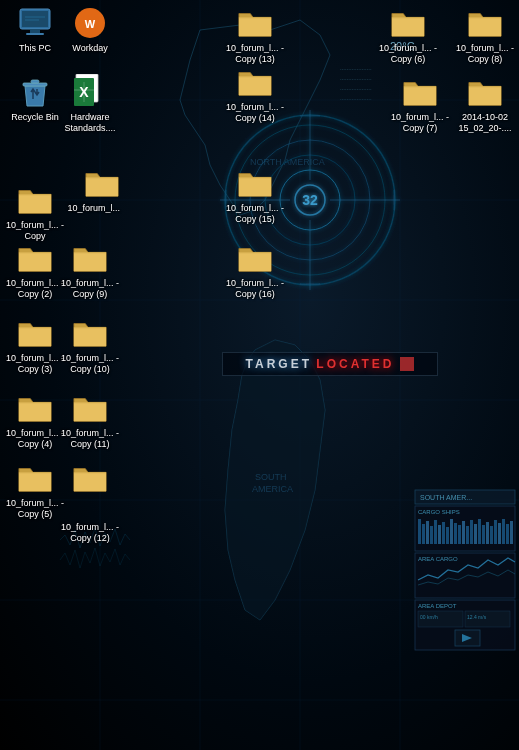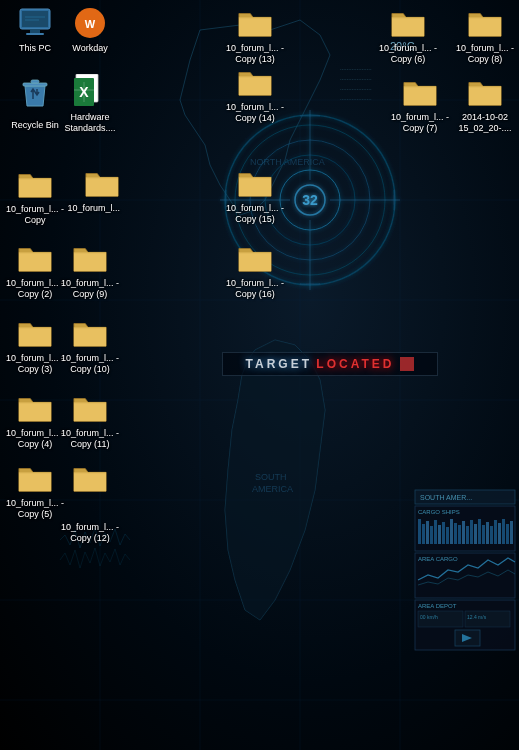--- a/index.html
+++ b/index.html
@@ -223,21 +223,21 @@
   <div class="desktop-icon" style="left:60px;top:5px;">
     <div class="icon-img">
       <svg width="36" height="36" viewBox="0 0 36 36">
         <circle cx="18" cy="18" r="15" fill="#f97316" opacity="0.9"></circle>
         <text x="18" y="23" text-anchor="middle" fill="white" font-size="11" font-weight="bold" font-family="Arial">W</text>
       </svg>
     </div>
     <span class="icon-label">Workday</span>
   </div>
 
-  <div class="desktop-icon" style="left:5px;top:74px;gap:8px;">
+  <div class="desktop-icon" style="left:5px;top:74px;">
     <div class="icon-img">
       <svg width="32" height="36" viewBox="0 0 32 36">
 
         <path d="M6,12 L8,32 L24,32 L26,12 Z" fill="#3a7aaa" stroke="#5a9aba" stroke-width="1"></path>
 
         <rect x="4" y="9" width="24" height="3" rx="1" fill="#4a8aba" stroke="#6aaaba" stroke-width="0.8"></rect>
 
         <rect x="12" y="6" width="8" height="3" rx="1.5" fill="#4a8aba" stroke="#6aaaba" stroke-width="0.8"></rect>
 
         <path d="M12,18 L14,15 L16,18 M14,15 L14,25" stroke="#1a3a5a" stroke-width="1.5" fill="none"></path>
@@ -320,21 +320,21 @@
     <div class="icon-img">
       <svg width="38" height="32" viewBox="0 0 38 32">
         <path d="M2,6 L14,6 L17,10 L36,10 L36,30 L2,30 Z" fill="#c8a040" stroke="#a07828" stroke-width="0.8"></path>
         <path d="M2,10 L36,10 L36,30 L2,30 Z" fill="#e8c060"></path>
         <rect x="2" y="10" width="34" height="1" fill="#c8a040" opacity="0.5"></rect>
       </svg>
     </div>
     <span class="icon-label">2014-10-02 15_02_20-....</span>
   </div>
 
-  <div class="desktop-icon" style="left:5px;top:166px;">
+  <div class="desktop-icon" style="left:5px;top:182px;">
     <div class="icon-img">
       <svg width="38" height="32" viewBox="0 0 38 32">
         <path d="M2,6 L14,6 L17,10 L36,10 L36,30 L2,30 Z" fill="#c8a040" stroke="#a07828" stroke-width="0.8"></path>
         <path d="M2,10 L36,10 L36,30 L2,30 Z" fill="#e8c060"></path>
         <rect x="2" y="10" width="34" height="1" fill="#c8a040" opacity="0.5"></rect>
       </svg>
     </div>
     <span class="icon-label">10_forum_l... - Copy</span>
   </div>
 

